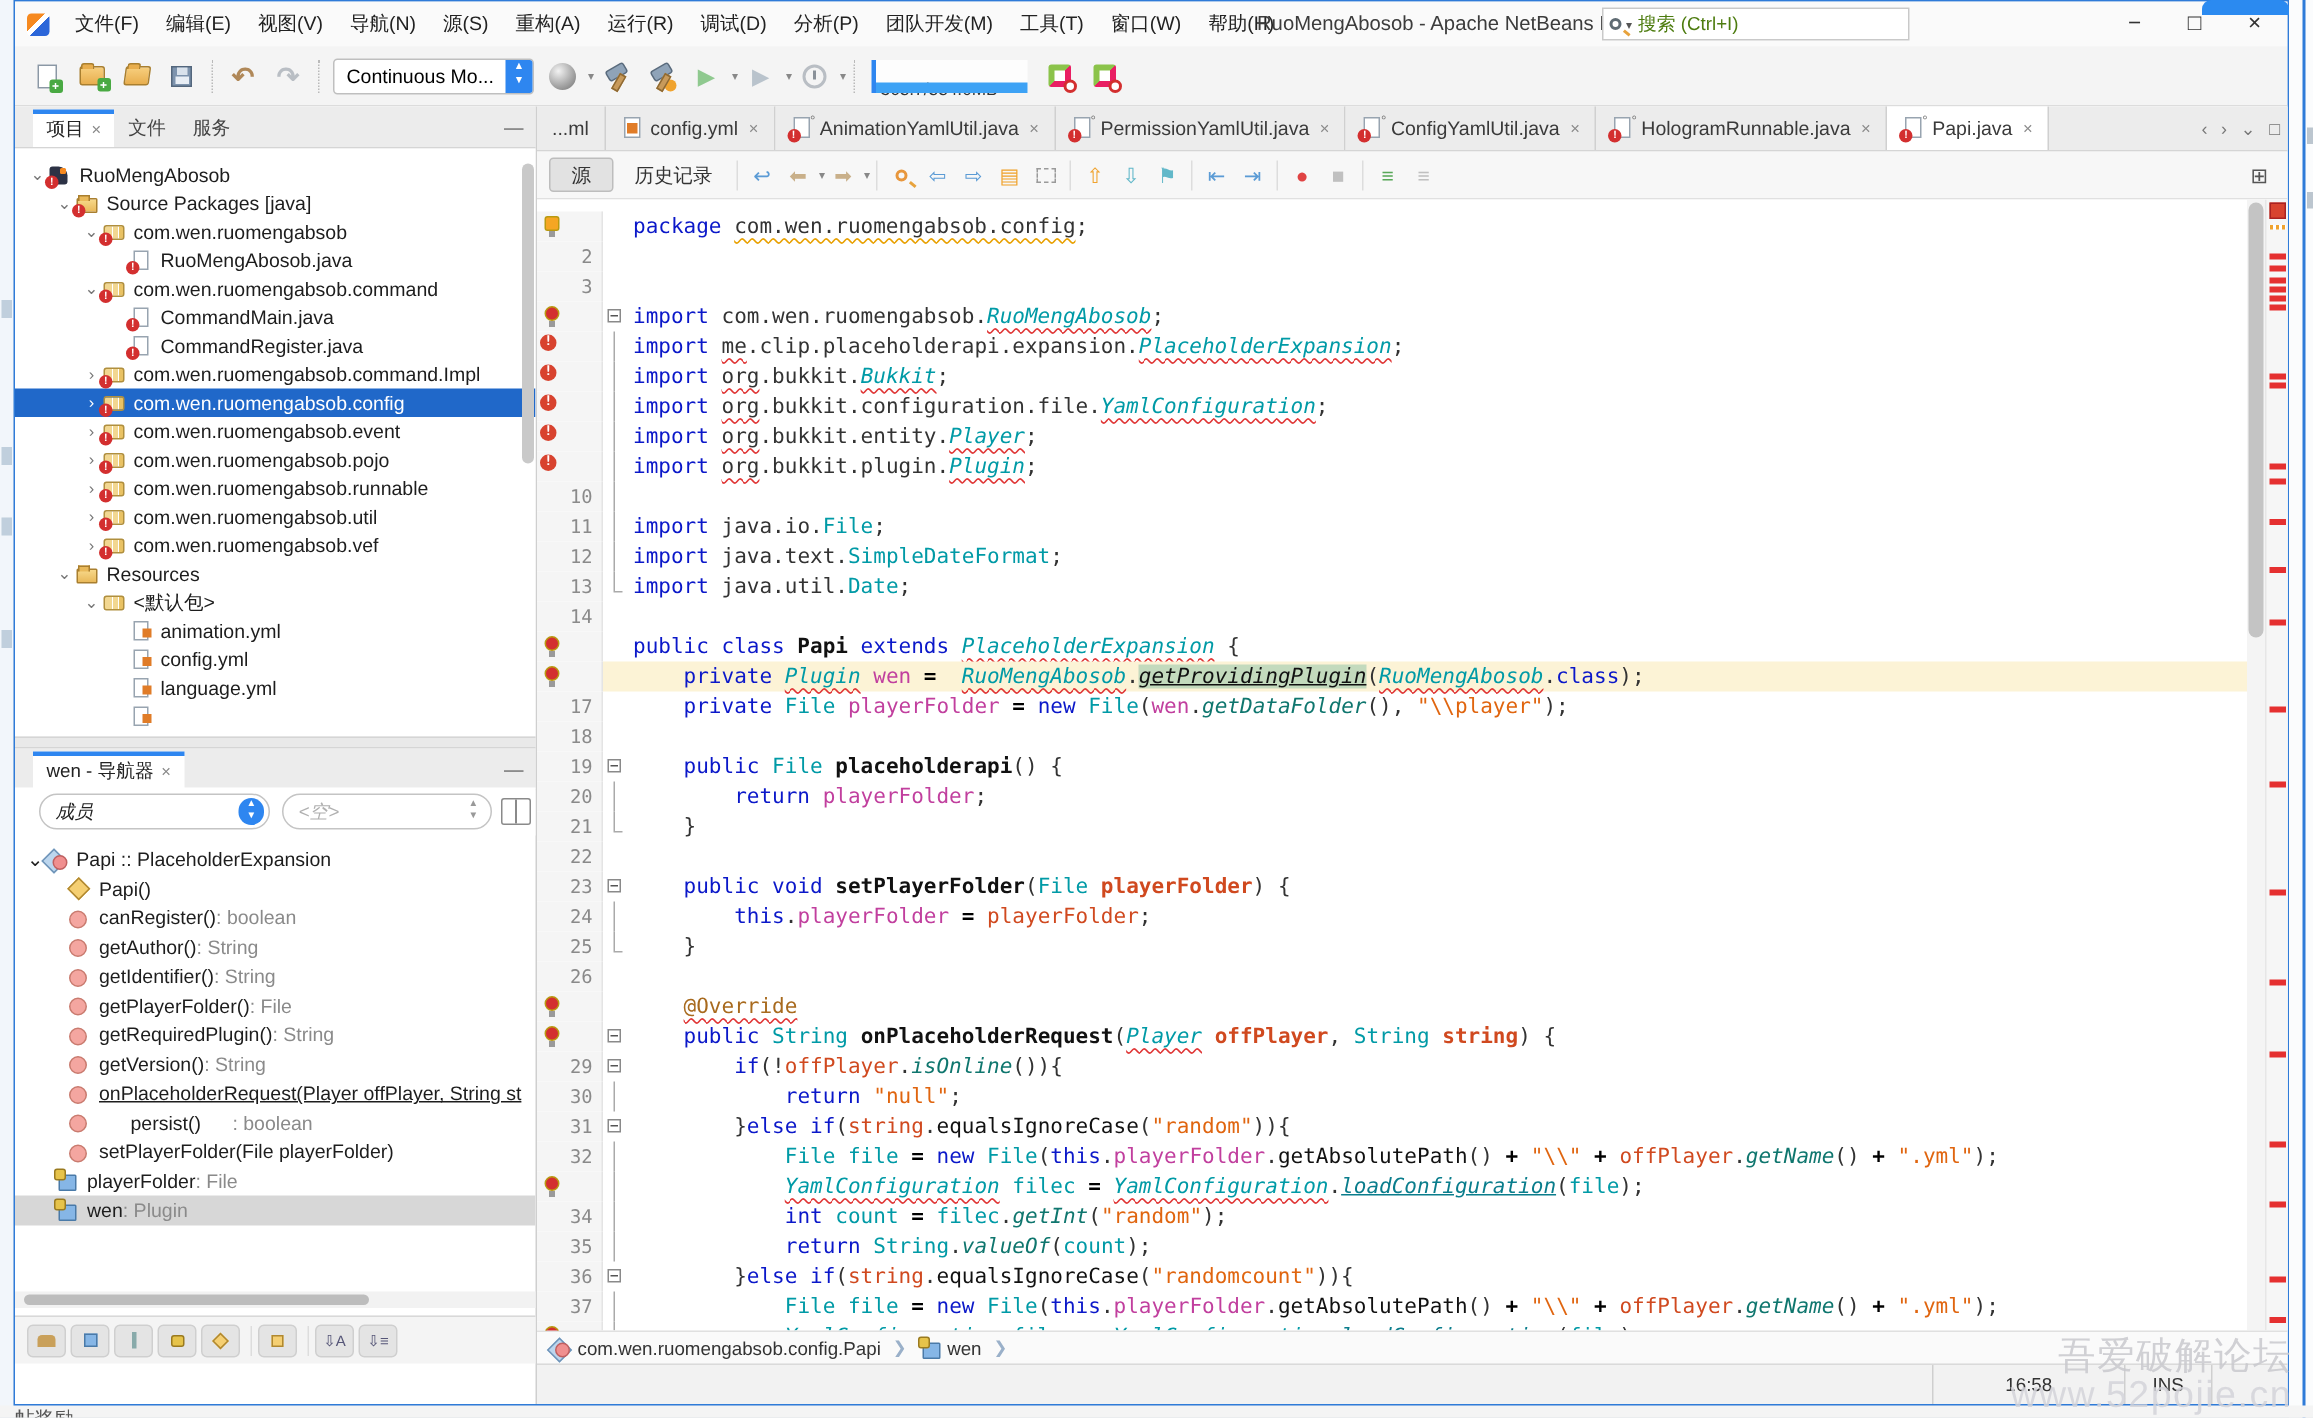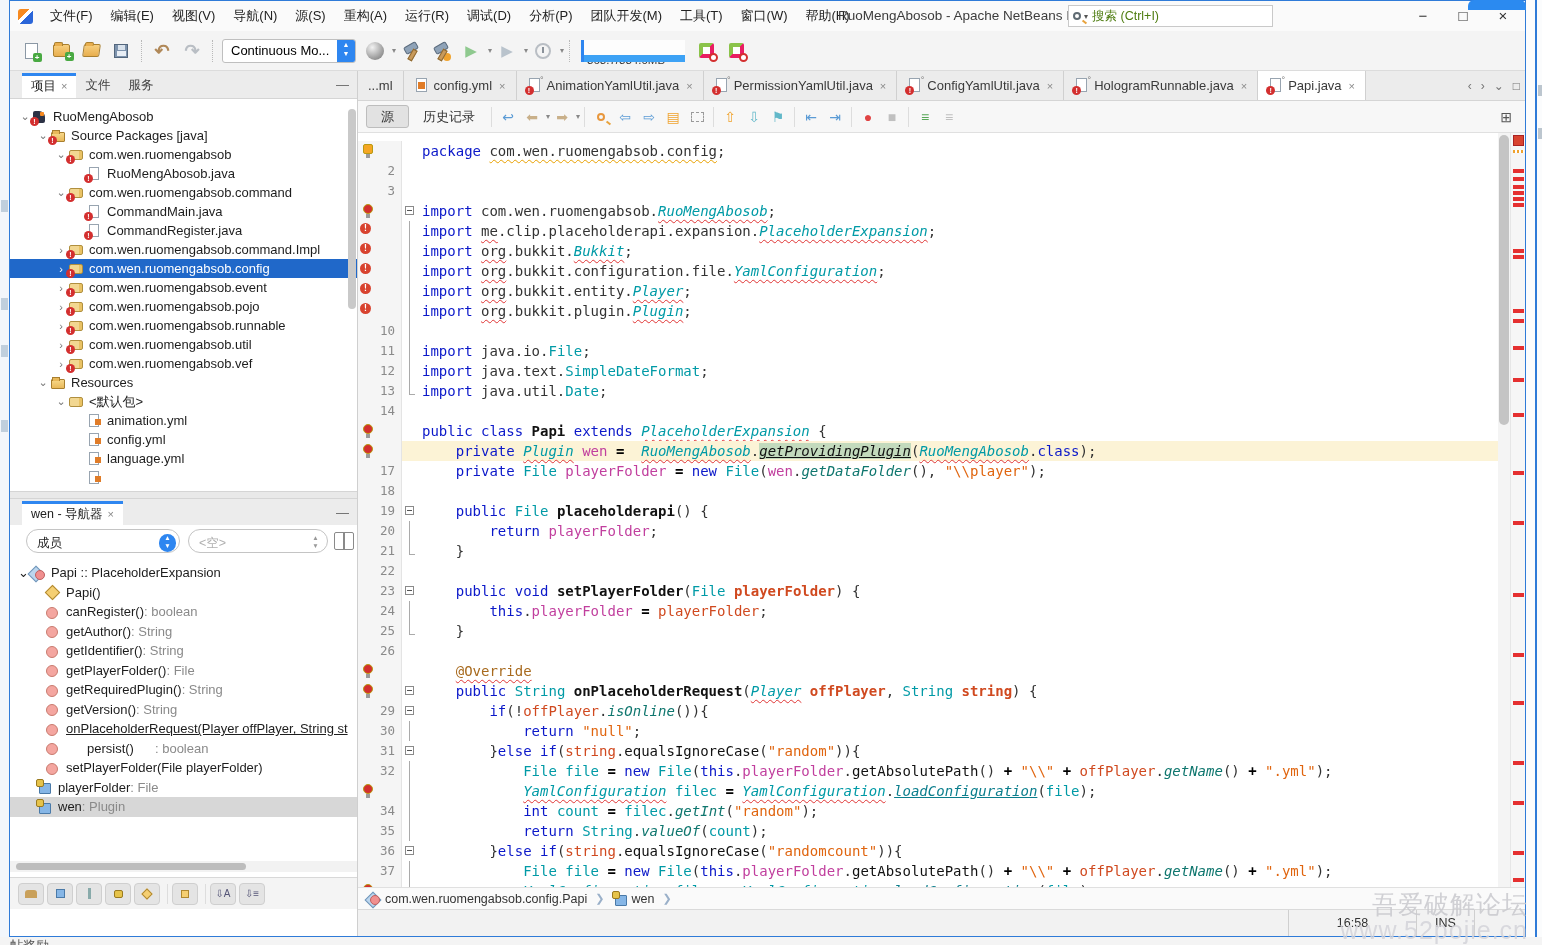--- a/index.html
+++ b/index.html
@@ -101,21 +101,21 @@
 .tym:after { content:""; position:absolute; left:5px; top:4px; width:6px; height:6px; background:#e07c28; }
 .badge-err { position:absolute; left:-2px; bottom:-2px; width:9px; height:9px; border-radius:50%; background:#d32f2f;
   color:#fff; font:bold 7px/9px "Liberation Sans",sans-serif; text-align:center; }
 .vscroll { position:absolute; right:1px; top:38px; width:8px; height:200px; background:#c9c9c9; border-radius:4px; }
 
 .splith { position:absolute; left:0; top:420px; width:100%; height:8px; background:#e9e9e9; border-top:1px solid #d5d5d5; border-bottom:1px solid #d5d5d5; }
 
 
 .navhdr-top { top:428px; }
 .navcombos { position:absolute; left:0; top:454px; width:100%; height:32px; background:#fff; display:flex; align-items:center; }
-.ncombo { height:24px; border:1px solid #c4c4c4; border-radius:12px; background:#fff; display:flex; align-items:flex-end; justify-content:space-between; padding:0 3px 0 10px; }
+.ncombo { height:24px; border:1px solid #c4c4c4; border-radius:12px; background:#fff; display:flex; align-items:center; justify-content:space-between; padding:0 3px 0 10px;font-style:italic; }
 .ncombo .val { font-size:12.5px; color:#222; }
 .ncombo .spin { width:17px; height:18px; background:#2e86f0; border-radius:9px; color:#fff; font-size:6.5px; line-height:8px; text-align:center; }
 .ncombo.dis .val { color:#b0b0b0; }
 .ncombo.dis .spin { background:none; color:#999; }
 .nbtn-cols { width:20px; height:18px; border:1px solid #8a8a8a; border-radius:2px; margin-left:6px;
   background:linear-gradient(90deg,#fff 0 45%,#8a8a8a 45% 55%,#fff 55%); }
 .ntree { position:absolute; left:0; top:486px; width:100%; height:310px; overflow:hidden; }
 .nrow { height:19.5px; display:flex; align-items:center; font-size:13px; color:#1d1d1d; white-space:nowrap; }
 .nrow.sel-gray { background:#d7d7d7; }
 .nrow .suffix { color:#8a8a8a; }

